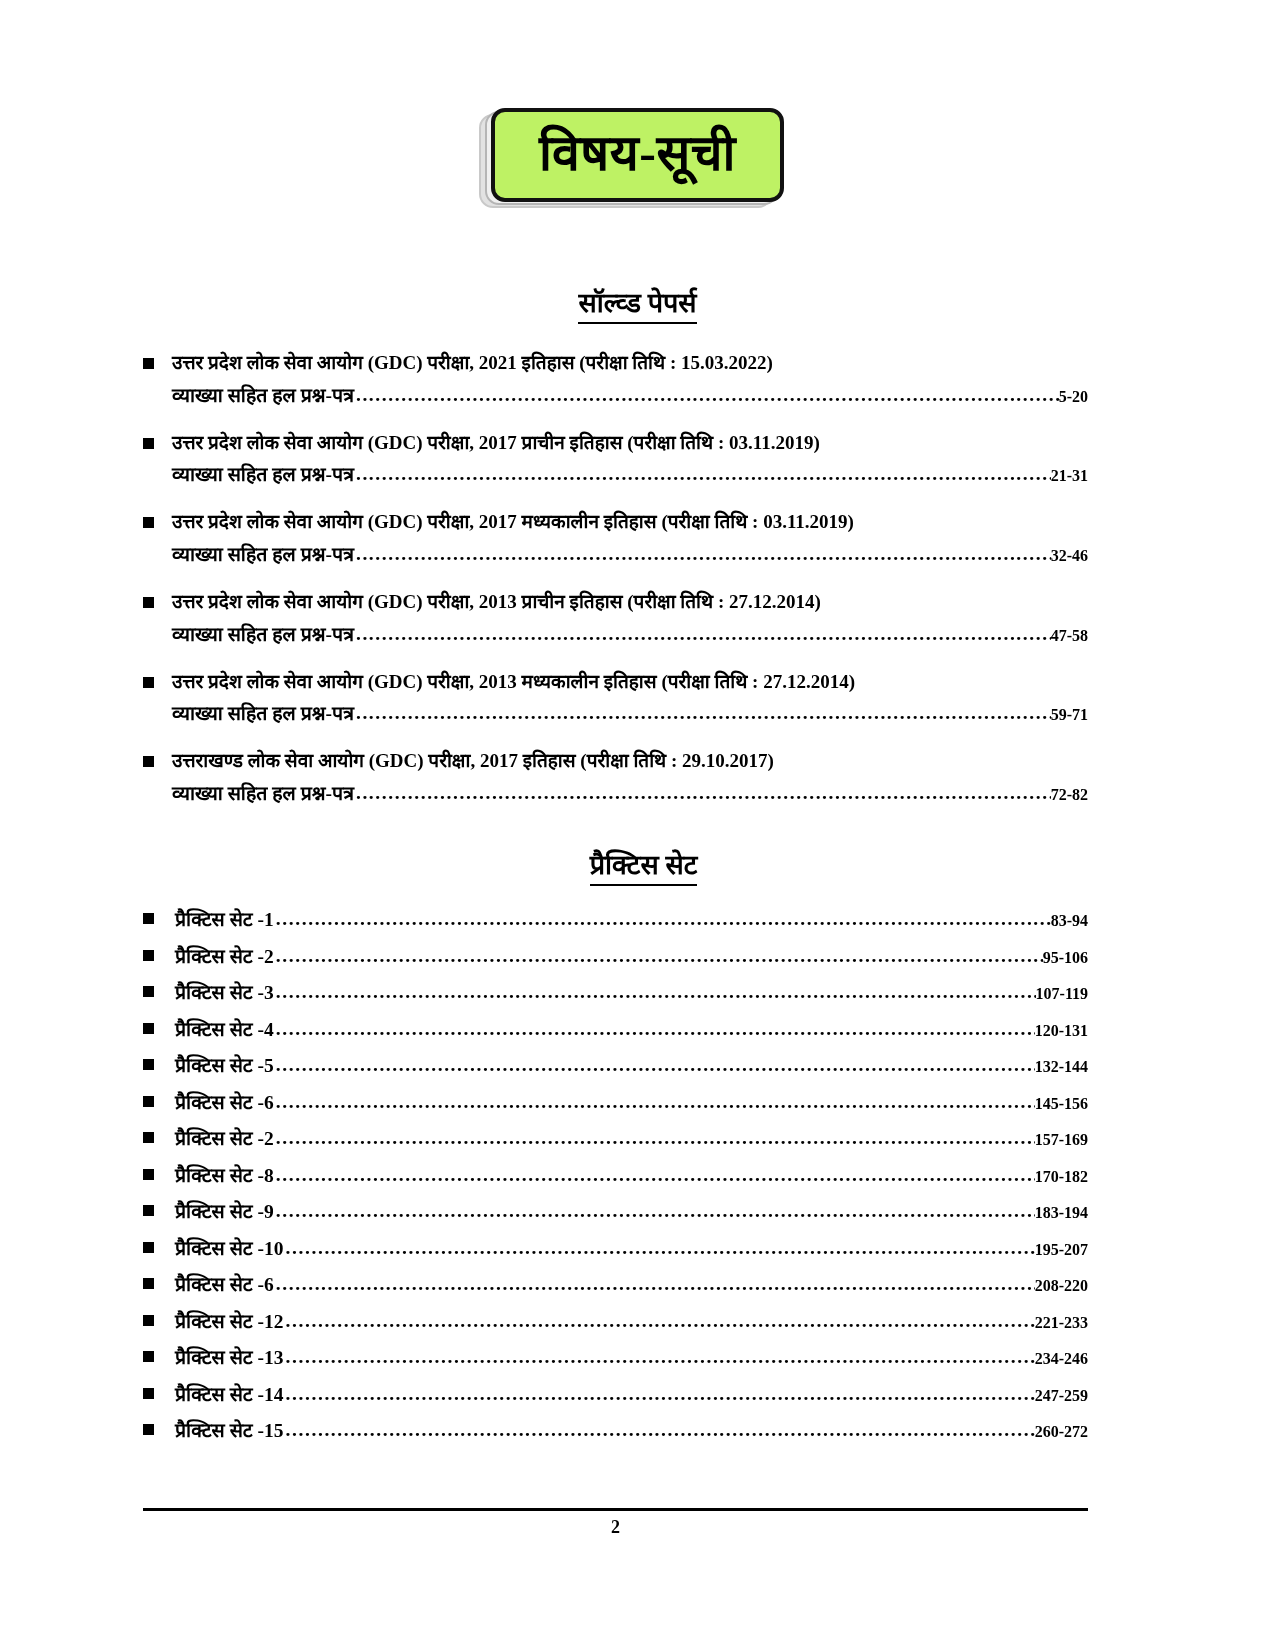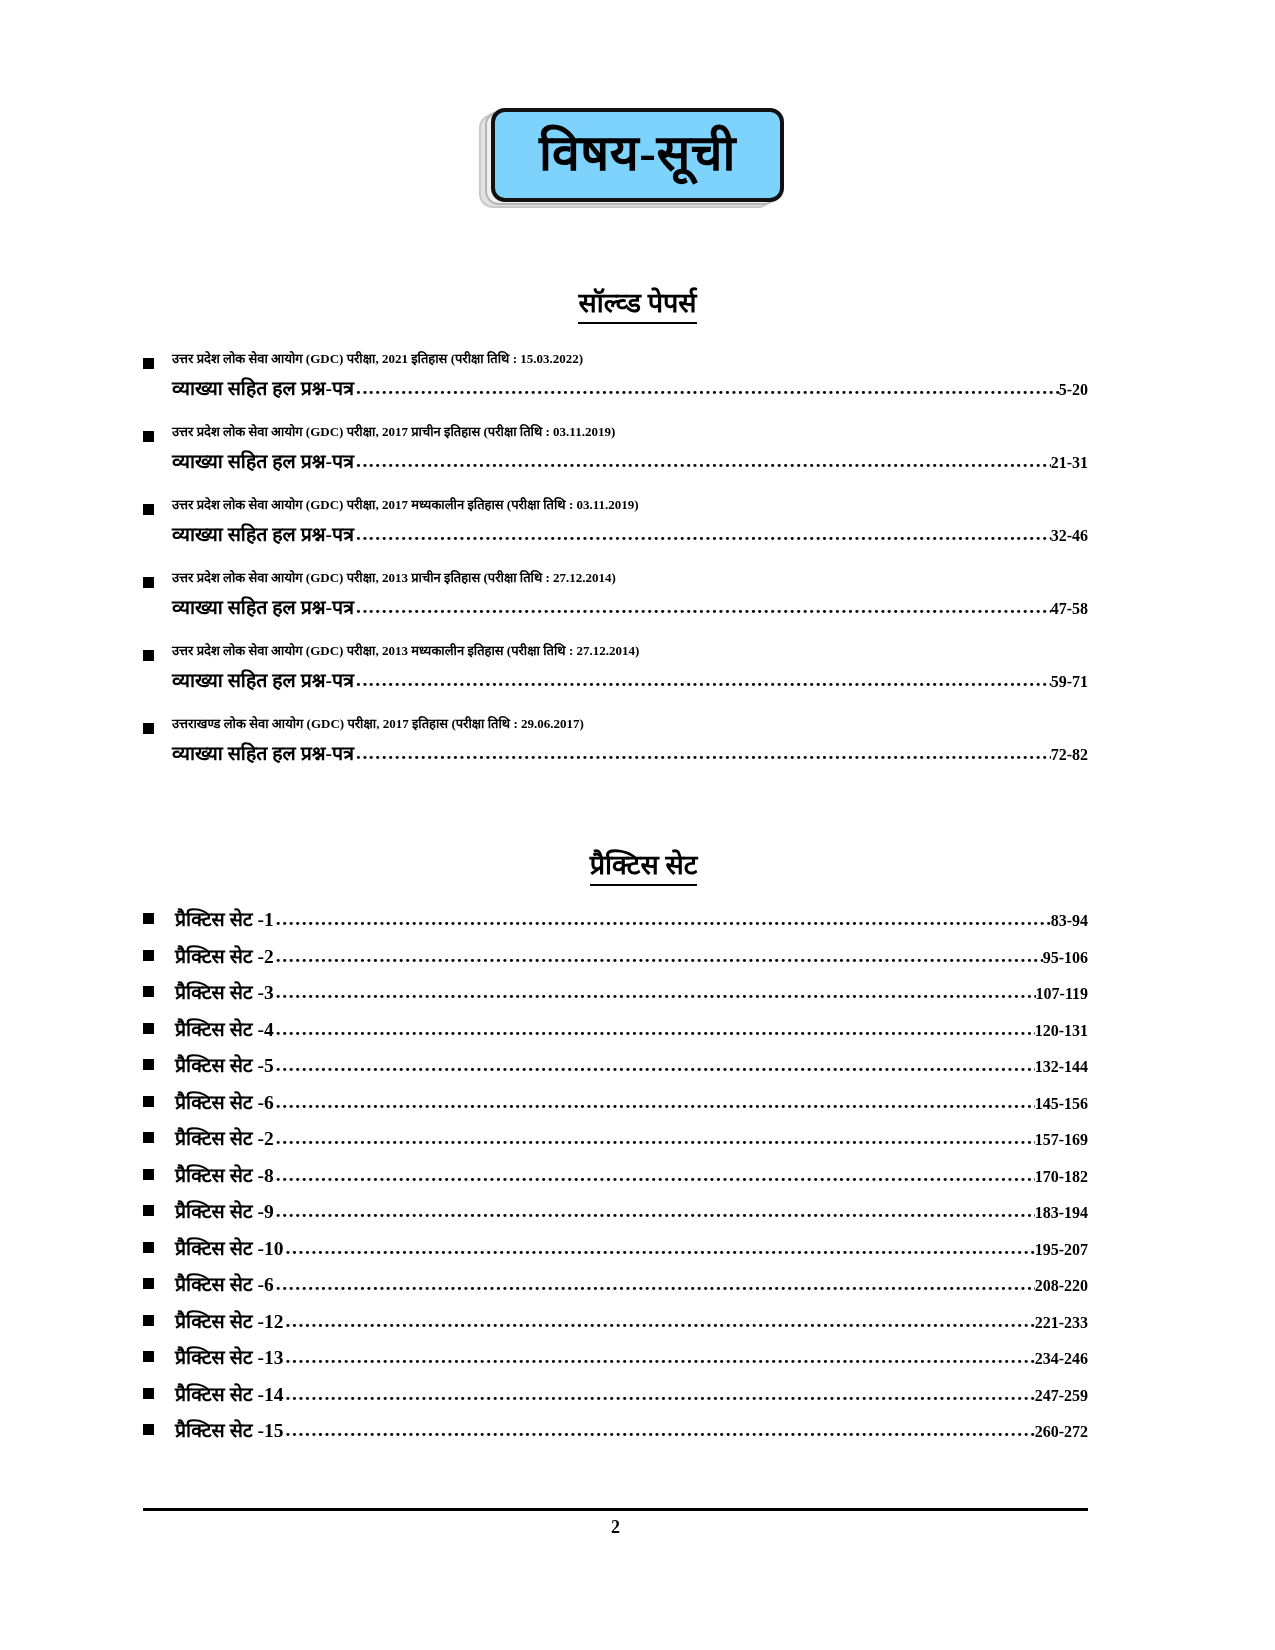--- a/index.html
+++ b/index.html
@@ -53,21 +53,21 @@
     border: 2px solid #b5b5b5;
     border-radius: 14px;
     background: #f0f0f0;
     box-sizing: border-box;
   }
   .title-box {
     position: relative;
     z-index: 3;
     border: 4px solid #111111;
     border-radius: 14px;
-    background: #7dd3fc;
+    background: #bef264;
     padding: 16px 44px 20px 44px;
     box-sizing: border-box;
   }
   .title-text {
     font-size: 50px;
     line-height: 1.0;
     font-weight: 700;
     letter-spacing: 0.5px;
     white-space: nowrap;
   }
@@ -113,21 +113,21 @@
   }
   .bullet {
     flex: 0 0 auto;
     width: 11px;
     height: 11px;
     background: #000;
     margin-top: 8px;
     margin-right: 18px;
   }
   .entry-title {
-    font-size: 13px;
+    font-size: 19px;
     line-height: 1.35;
     font-weight: 600;
     white-space: nowrap;
   }
   .entry-row2 {
     display: flex;
     align-items: baseline;
     margin-left: 29px;
     margin-top: 5px;
   }
@@ -268,21 +268,21 @@
         </div>
         <div class="entry-row2">
           <span class="entry-sub">व्याख्या सहित हल प्रश्न-पत्र</span>
           <span class="leader">...........................................................................................................................................................................................................................</span>
           <span class="pages">59-71</span>
         </div>
       </div>
       <div class="solved-entry">
         <div class="entry-row1">
           <span class="bullet"></span>
-          <span class="entry-title">उत्तराखण्ड लोक सेवा आयोग (GDC) परीक्षा, 2017 इतिहास (परीक्षा तिथि : 29.06.2017)</span>
+          <span class="entry-title">उत्तराखण्ड लोक सेवा आयोग (GDC) परीक्षा, 2017 इतिहास (परीक्षा तिथि : 29.10.2017)</span>
         </div>
         <div class="entry-row2">
           <span class="entry-sub">व्याख्या सहित हल प्रश्न-पत्र</span>
           <span class="leader">...........................................................................................................................................................................................................................</span>
           <span class="pages">72-82</span>
         </div>
       </div>
     </div>
 
   <div class="section-head" id="practice-head">

